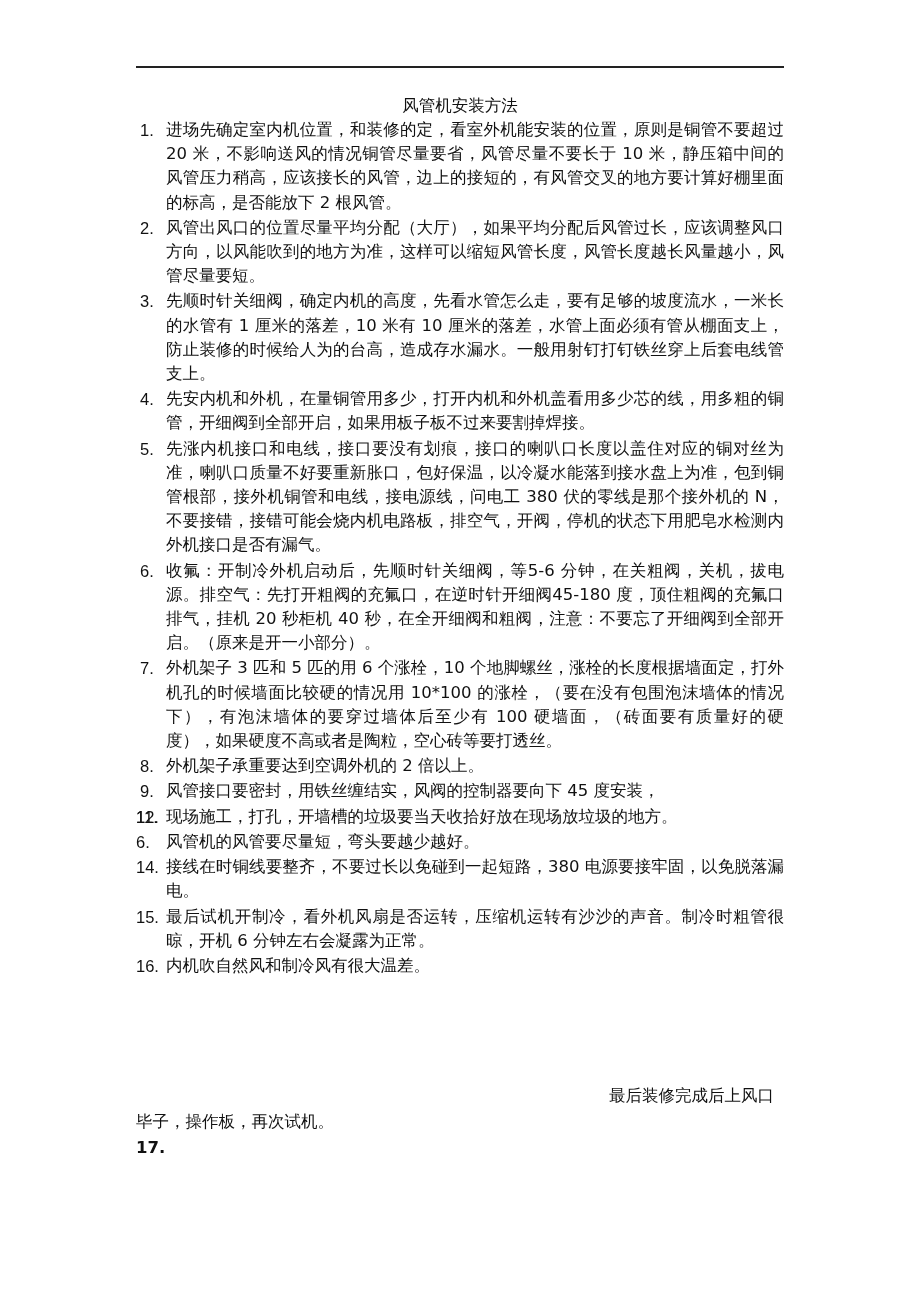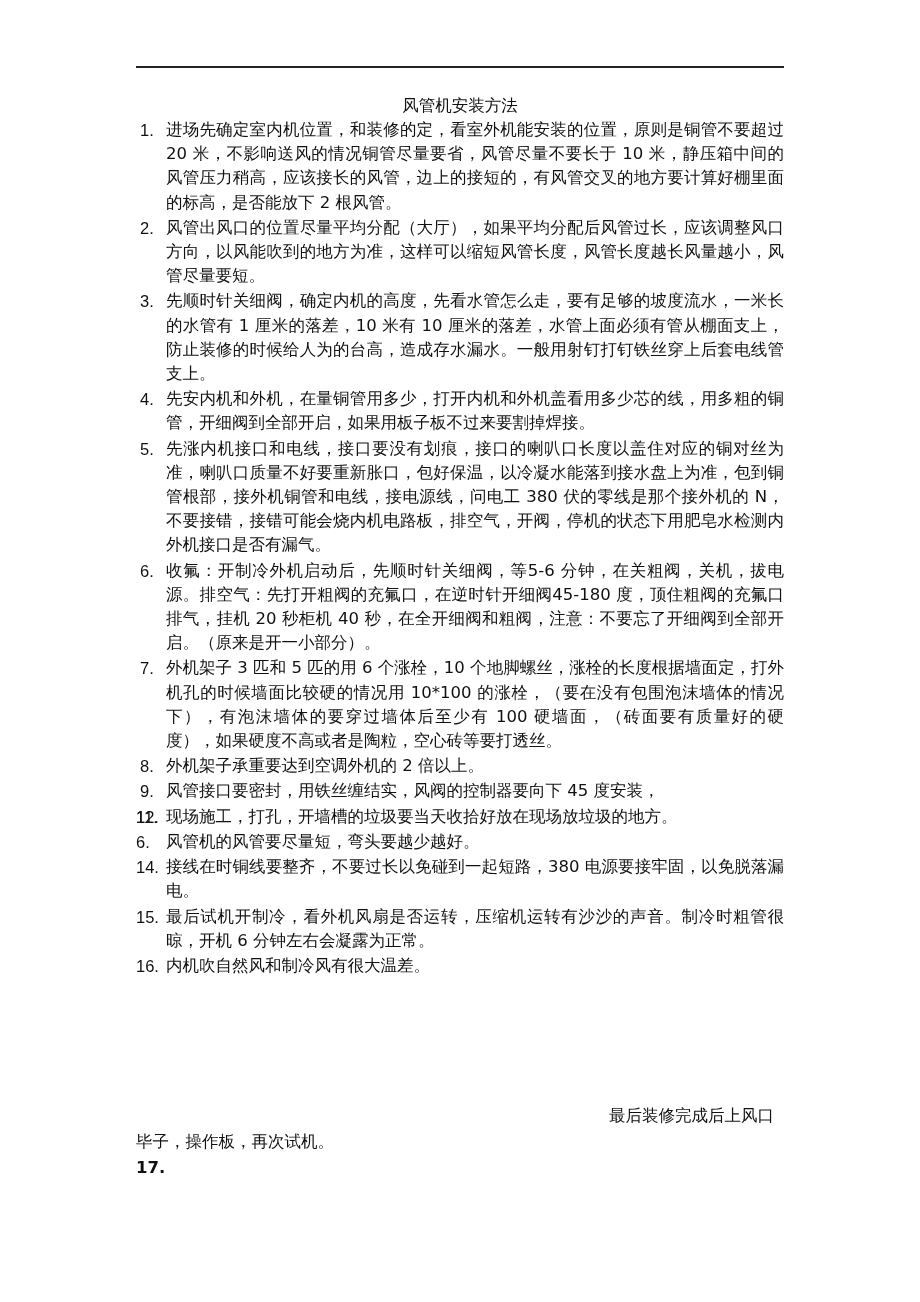--- a/index.html
+++ b/index.html
@@ -7,21 +7,21 @@
          font-family: "DejaVu Sans", "Liberation Sans", sans-serif; color: #111; }
   .rule { position: absolute; left: 136px; top: 66px; width: 648px; height: 2px; background: #222; }
   .title { position: absolute; top: 94px; left: 0; width: 920px; text-align: center;
            font-size: 16.5px; line-height: 24px; }
   .list { position: absolute; left: 136px; top: 118px; width: 648px; margin: 0; padding: 0; list-style: none; }
   .item { position: relative; padding-left: 30px; font-size: 16.5px; line-height: 24.2px;
           text-align: justify; margin-bottom: 1px; }
   .num { position: absolute; left: 4px; top: 0; font-family: "Liberation Sans", sans-serif; }
   .item.two-digit .num { left: 0; }
   b { font-weight: normal; }
-  .after { position: absolute; left: 136px; width: 648px; font-size: 16.5px; line-height: 24px; margin-top: 20px; }
+  .after { position: absolute; left: 136px; width: 648px; font-size: 16.5px; line-height: 24px; }
   .right { text-align: right; padding-right: 10px; box-sizing: border-box; }
 </style>
 </head>
 <body>
 
 <div class="rule"></div>
 
 <div class="title">风管机安装方法</div>
 
 <ol class="list" id="item-list">

